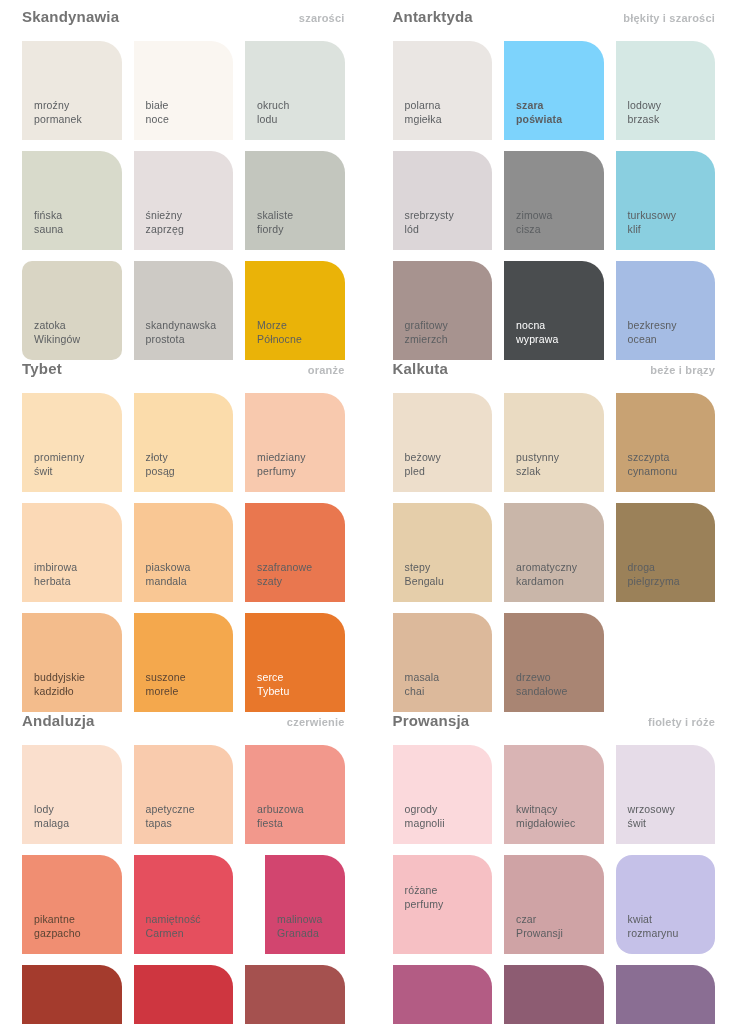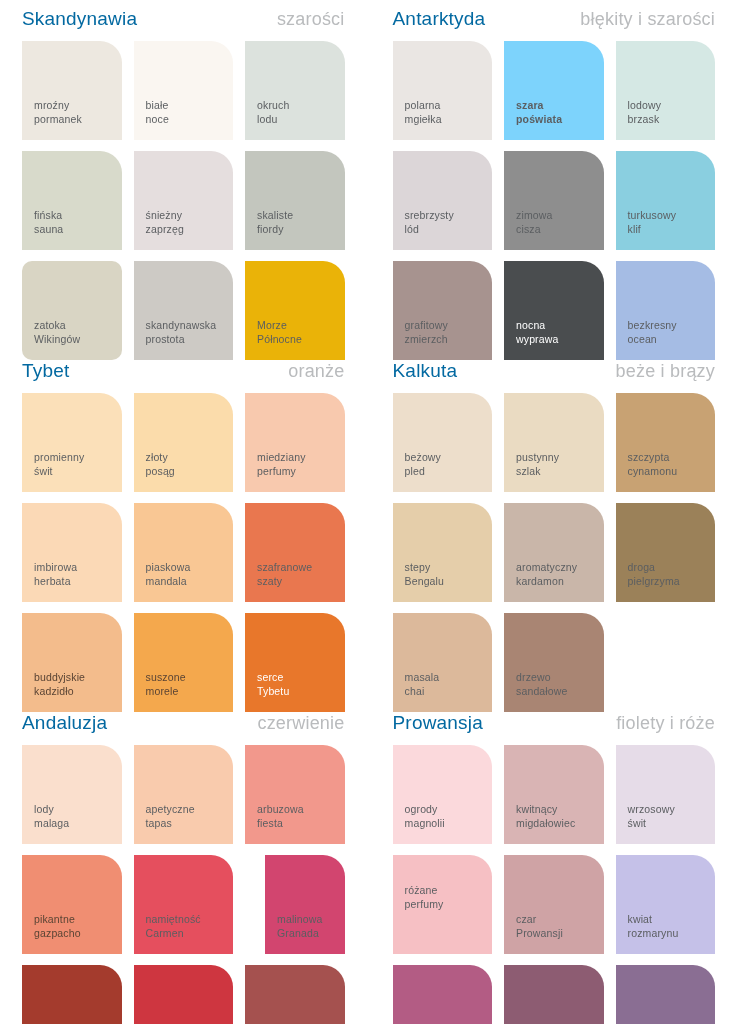--- a/index.html
+++ b/index.html
@@ -30,29 +30,29 @@
   .palette-section.right { padding-left: 24px; }
 
   .section-header {
     display: flex;
     align-items: baseline;
     justify-content: space-between;
     height: 33px;
     padding-bottom: 2px;
   }
   .section-title {
-    font-size: 19px;
-    font-weight: normal;
-    color: #0369a1;
+    font-size: 15px;
+    font-weight: bold;
+    color: #737373;
     letter-spacing: 0.2px;
     white-space: nowrap;
   }
   .section-subtitle {
-    font-size: 18px;
-    font-weight: normal;
+    font-size: 11px;
+    font-weight: bold;
     color: #b9bbbd;
     letter-spacing: 0.2px;
     white-space: nowrap;
   }
 
   .swatch-grid {
     display: grid;
     grid-template-columns: repeat(3, 1fr);
     grid-template-rows: repeat(3, 99px);
     column-gap: 12px;
@@ -318,21 +318,21 @@
 świt</div>
         </div>
         <div class="swatch dark-text" style="background: rgb(246, 192, 196); justify-content: center;">
           <div class="swatch-label">różane
 perfumy</div>
         </div>
         <div class="swatch dark-text" style="background: rgb(207, 163, 165);">
           <div class="swatch-label">czar
 Prowansji</div>
         </div>
-        <div class="swatch dark-text" style="background: rgb(197, 193, 232);">
+        <div class="swatch dark-text" style="background: rgb(197, 193, 232); border-radius: 16px;">
           <div class="swatch-label">kwiat
 rozmarynu</div>
         </div>
         <div class="swatch light-text" style="background: rgb(179, 92, 132);">
           <div class="swatch-label">fiołek
 alpejski</div>
         </div>
         <div class="swatch light-text" style="background: rgb(141, 92, 114);">
           <div class="swatch-label">zapach
 Prowansji</div>

